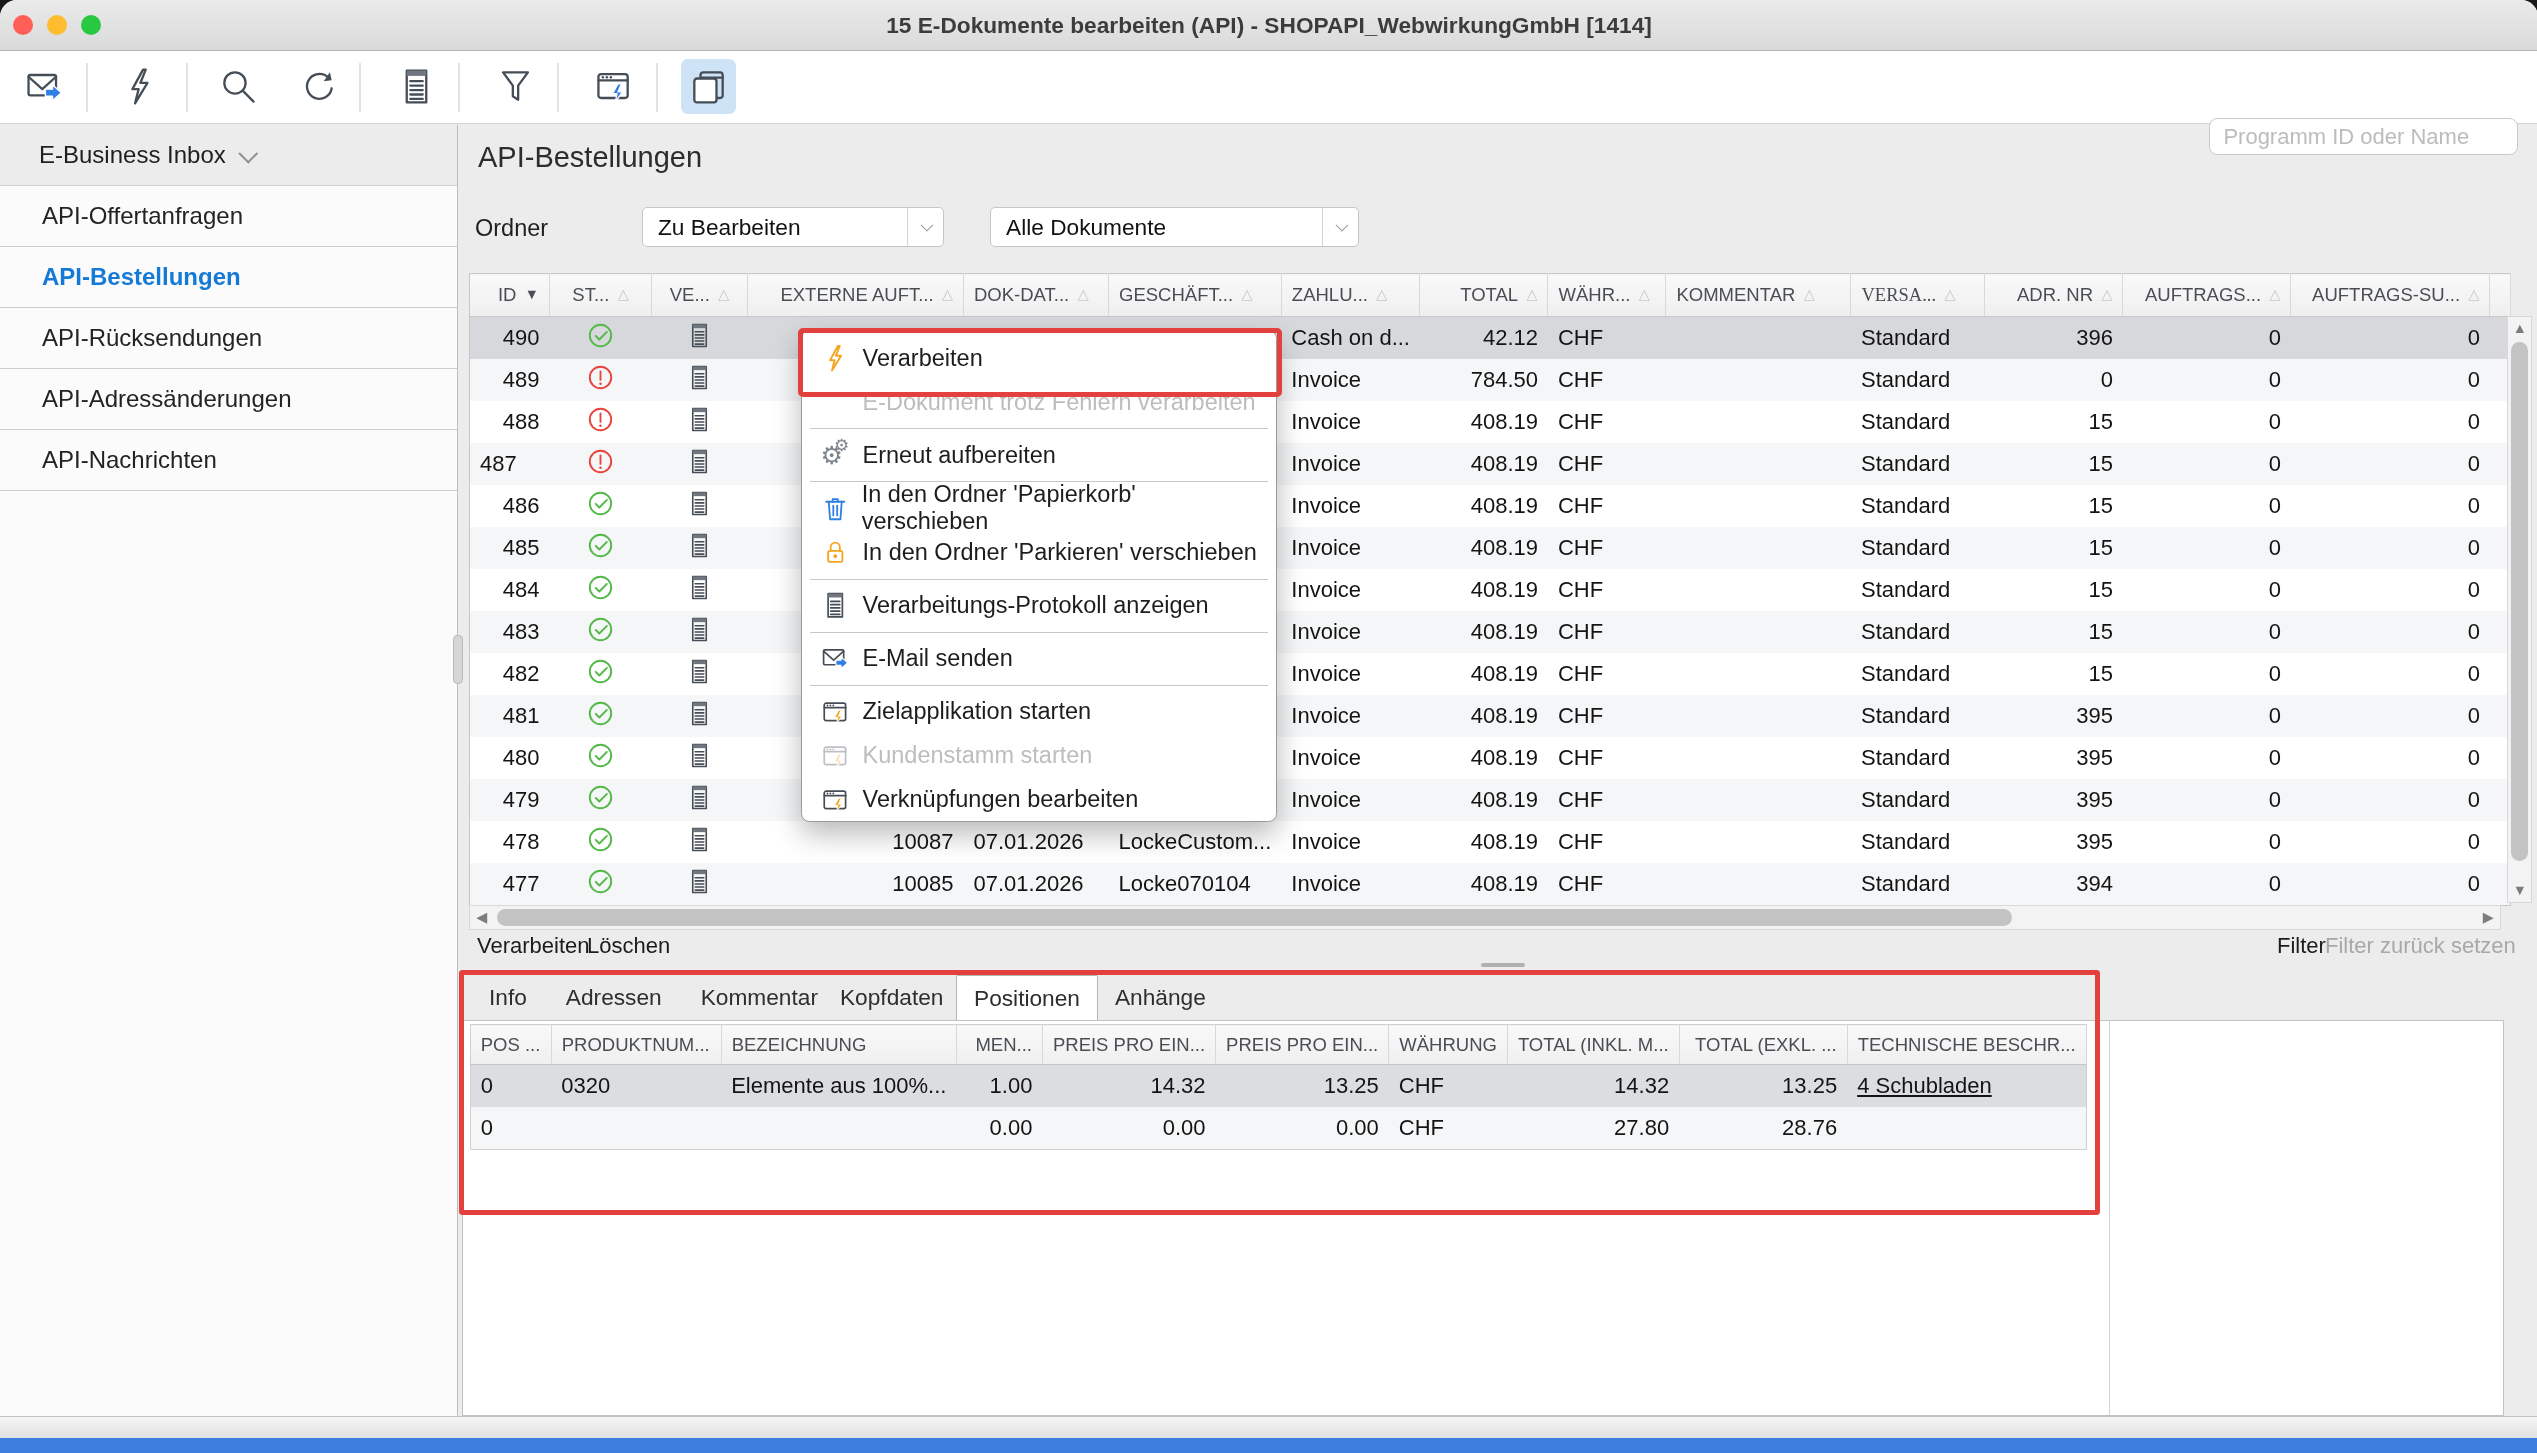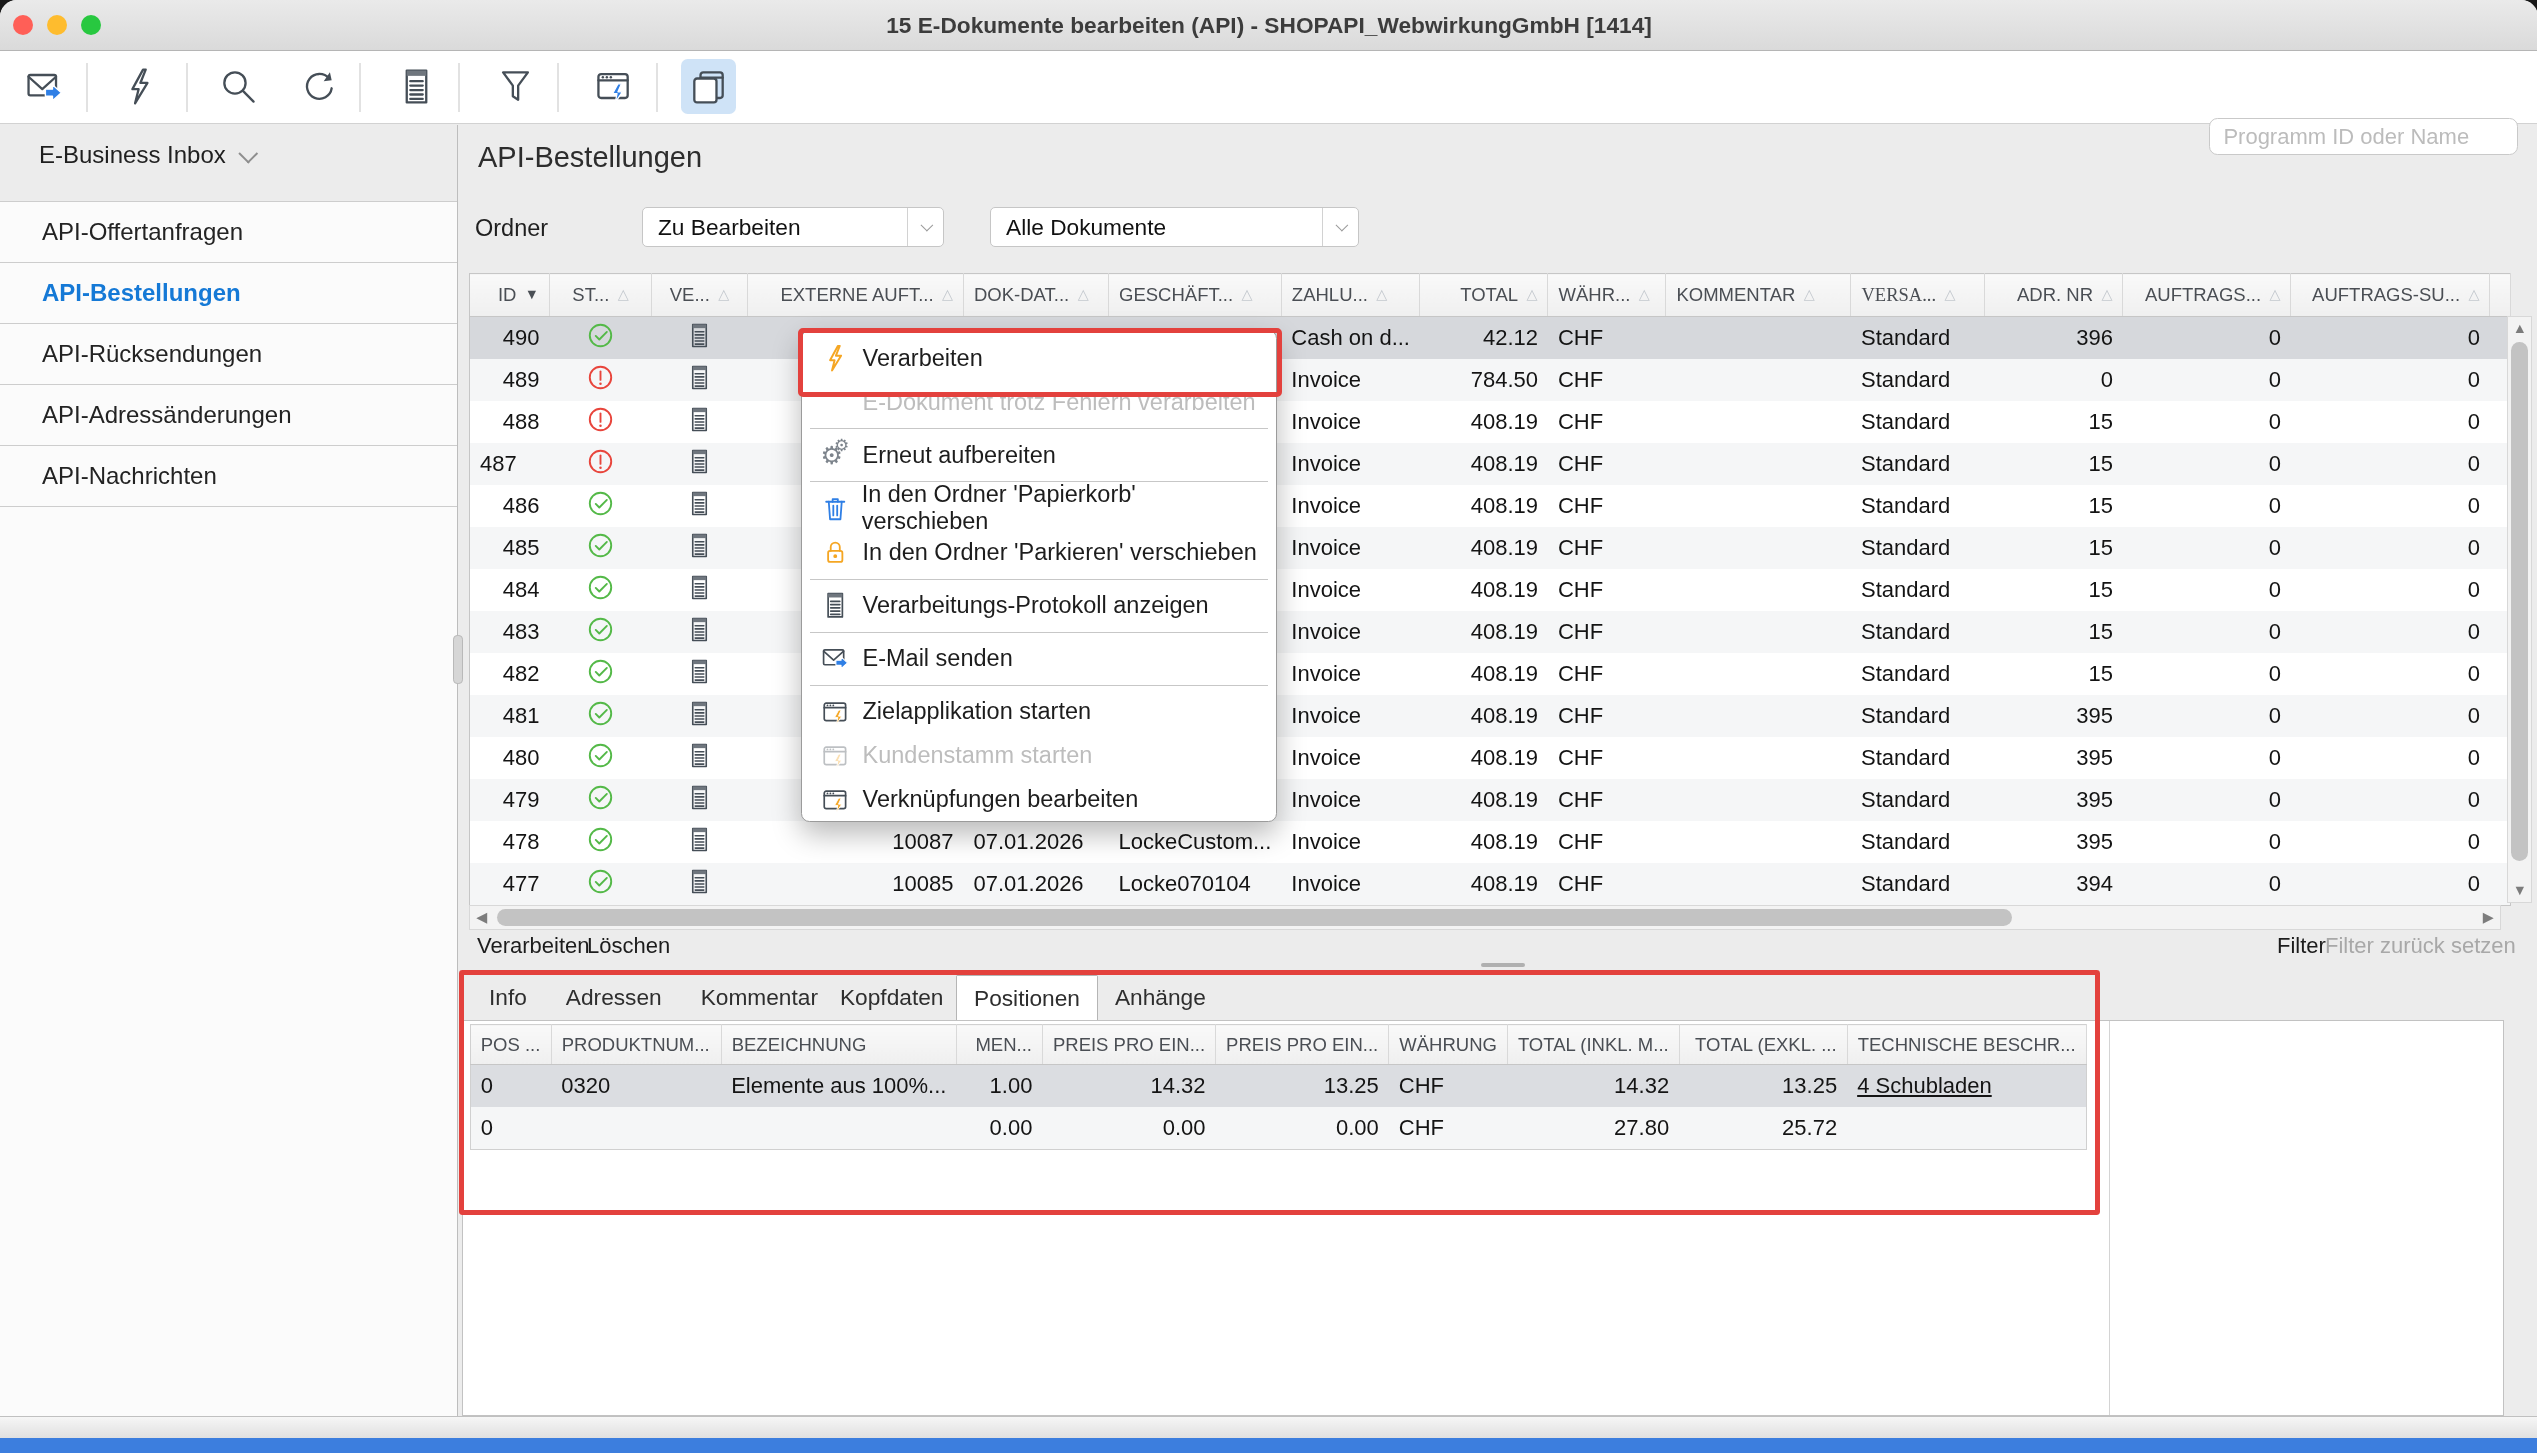--- a/index.html
+++ b/index.html
@@ -22,21 +22,21 @@
     align-items:center;justify-content:center;border-radius:6.7px;}
   .tb-item.selected{background:#cfe3f7;}
   .tb-sep{position:absolute;top:11.7px;width:1.7px;height:49px;background:#e2e2e2;}
   .searchbox{position:absolute;top:67px;left:2209px;width:309px;height:37px;
     border:1.7px solid #c9c9c9;border-radius:8.4px;background:#fff;box-sizing:border-box;
     font-family:"Liberation Sans",sans-serif;font-size:22px;padding:0 13.4px;color:#333;outline:none;}
   .searchbox::placeholder{color:#bcbcbc;}
   
   .sidebar{position:absolute;left:0;top:125px;width:458px;bottom:37px;
     background:#fbfbfb;border-right:0.8px solid #bdbdbd;box-sizing:border-box;}
-  .sb-header{height:76px;line-height:60px;padding-left:39px;font-size:24px;color:#1f1f1f;
+  .sb-header{height:60px;line-height:60px;padding-left:39px;font-size:24px;color:#1f1f1f;
     background:#ececec;}
   .chev{display:inline-block;width:11.7px;height:11.7px;border-right:2.5px solid #8e8e8e;
     border-bottom:2.5px solid #8e8e8e;transform:rotate(45deg) translateY(-3.4px);margin-left:13.4px;}
   .sb-item{height:60px;line-height:60px;padding-left:42px;font-size:24px;color:#232323;
     border-bottom:0.8px solid #cdcdcd;background:#fbfbfb;}
   .sb-item:first-of-type{border-top:0.8px solid #cdcdcd;}
   .sb-item.selected{color:#1579d6;font-weight:bold;}
   .sb-grip{position:absolute;left:453px;top:635px;width:8.4px;height:47px;border-radius:4.2px;
     background:#d6d6d6;border:0.8px solid #b9b9b9;}
   
@@ -830,21 +830,21 @@
             </tr>
             <tr class="odd">
               <td style="text-align: left;">0</td>
               <td style="text-align: left;"></td>
               <td style="text-align: left;"></td>
               <td style="text-align: right;">0.00</td>
               <td style="text-align: right;">0.00</td>
               <td style="text-align: right;">0.00</td>
               <td style="text-align: left;">CHF</td>
               <td style="text-align: right;">27.80</td>
-              <td style="text-align: right;">25.72</td>
+              <td style="text-align: right;">28.76</td>
               <td style="text-align: left;"></td>
             </tr>
           </tbody>
         </table>
       </div>
     <div class="vdiv"></div>
   </div>
 
   <div class="statusbar"></div>
   <div class="bluebar"></div>

